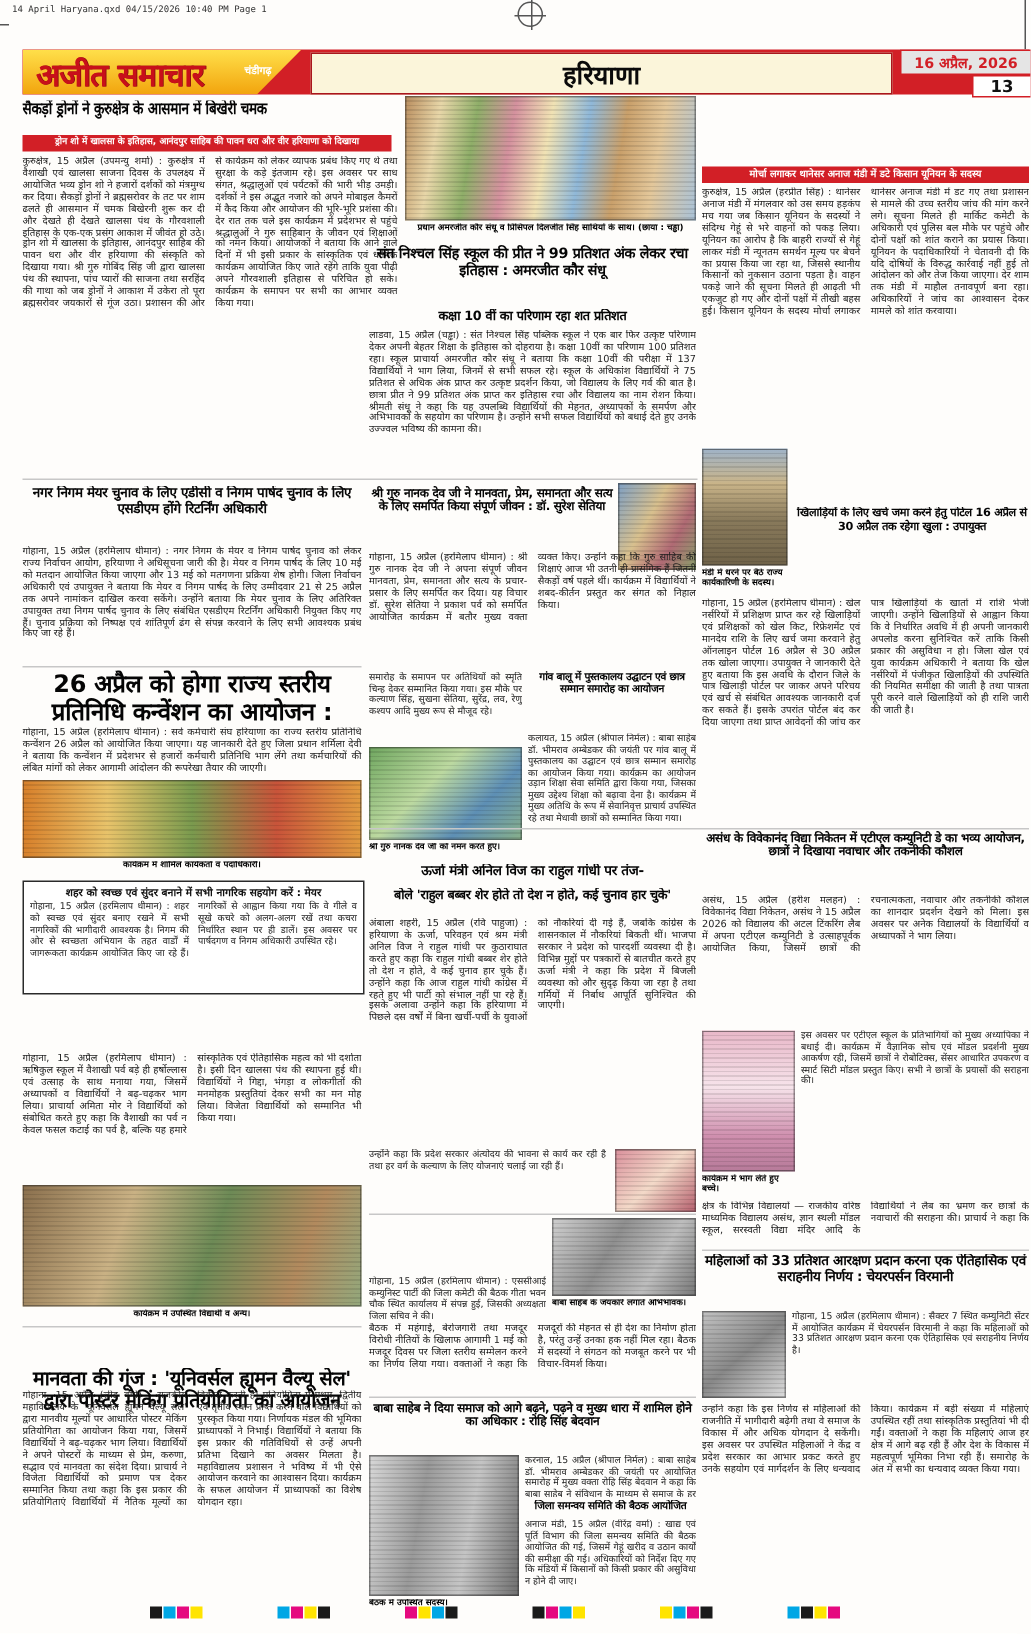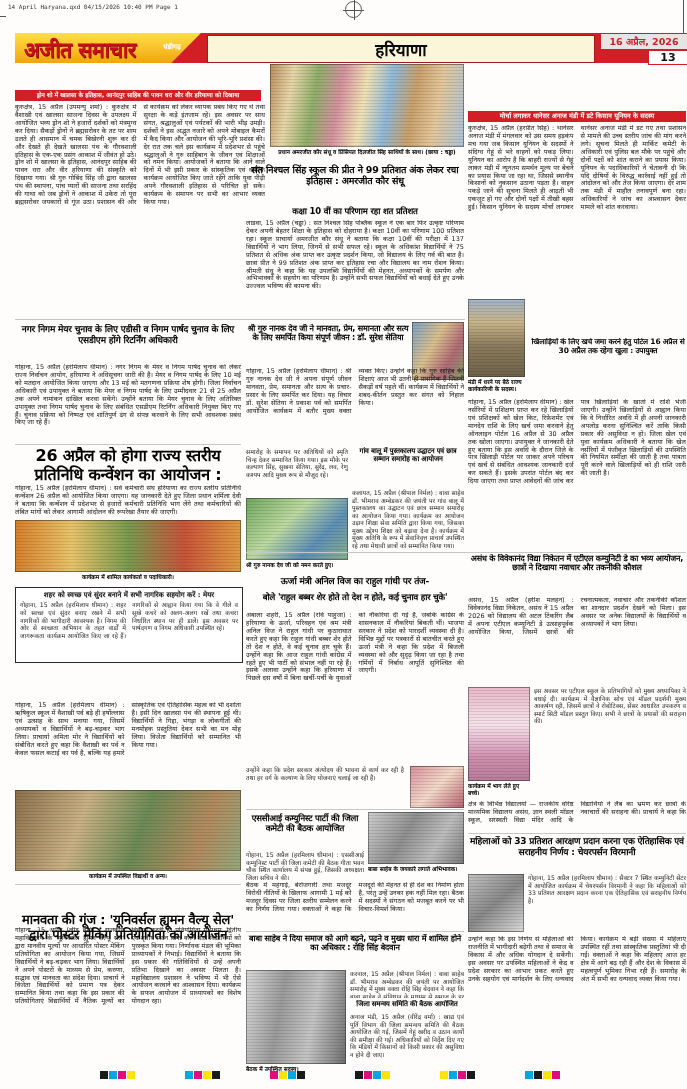--- a/index.html
+++ b/index.html
@@ -81,20 +81,23 @@
   <div class="mast-red"></div>
   <div class="mast-yellow"></div>
   <div class="paper-name">अजीत समाचार</div>
   <div class="city">चंडीगढ़</div>
   <div class="mast-cream">
     <span class="section-title">हरियाणा</span>
   </div>
   <div class="date-box">16 अप्रैल, 2026</div>
   <div class="page-box">13</div>
 
+  <div class="h hl" style="left:15px;top:67px;width:252px;height:20px;font-size:11px;">
+    <span class="nw sxl" style="display:inline-block;">सैकड़ों ड्रोनों ने कुरुक्षेत्र के आसमान में बिखेरी चमक</span>
+  </div>
   <div class="rb nw" style="left:15px;top:90px;width:246px;height:11px;font-size:6px;">ड्रोन शो में खालसा के इतिहास, आनंदपुर साहिब की पावन धरा और वीर हरियाणा को दिखाया</div>
   <div class="bt bt2" style="left:15px;top:104px;width:250px;height:226px;">कुरुक्षेत्र, 15 अप्रैल (उपमन्यु शर्मा) : कुरुक्षेत्र में वैशाखी एवं खालसा साजना दिवस के उपलक्ष्य में आयोजित भव्य ड्रोन शो ने हजारों दर्शकों को मंत्रमुग्ध कर दिया। सैकड़ों ड्रोनों ने ब्रह्मसरोवर के तट पर शाम ढलते ही आसमान में चमक बिखेरनी शुरू कर दी और देखते ही देखते खालसा पंथ के गौरवशाली इतिहास के एक-एक प्रसंग आकाश में जीवंत हो उठे। ड्रोन शो में खालसा के इतिहास, आनंदपुर साहिब की पावन धरा और वीर हरियाणा की संस्कृति को दिखाया गया। श्री गुरु गोबिंद सिंह जी द्वारा खालसा पंथ की स्थापना, पांच प्यारों की साजना तथा सरहिंद की गाथा को जब ड्रोनों ने आकाश में उकेरा तो पूरा ब्रह्मसरोवर जयकारों से गूंज उठा। प्रशासन की ओर से कार्यक्रम को लेकर व्यापक प्रबंध किए गए थे तथा सुरक्षा के कड़े इंतजाम रहे। इस अवसर पर साध संगत, श्रद्धालुओं एवं पर्यटकों की भारी भीड़ उमड़ी। दर्शकों ने इस अद्भुत नजारे को अपने मोबाइल कैमरों में कैद किया और आयोजन की भूरि-भूरि प्रशंसा की। देर रात तक चले इस कार्यक्रम में प्रदेशभर से पहुंचे श्रद्धालुओं ने गुरु साहिबान के जीवन एवं शिक्षाओं को नमन किया। आयोजकों ने बताया कि आने वाले दिनों में भी इसी प्रकार के सांस्कृतिक एवं धार्मिक कार्यक्रम आयोजित किए जाते रहेंगे ताकि युवा पीढ़ी अपने गौरवशाली इतिहास से परिचित हो सके। कार्यक्रम के समापन पर सभी का आभार व्यक्त किया गया।</div>
 
   <div class="ph phA" style="left:270px;top:64px;width:194px;height:83px;"></div>
   <div class="cap" style="left:270px;top:149px;width:194px;height:10px;text-align:center;">प्रधान अमरजीत कौर संधू व प्रिंसिपल दिलजीत सिंह साथियों के साथ। (छाया : चड्ढा)</div>
   <div class="h" style="left:246px;top:161px;width:218px;height:43px;font-size:9.5px;padding-top:3px;">संत निश्चल सिंह स्कूल की प्रीत ने 99 प्रतिशत अंक लेकर रचा इतिहास : अमरजीत कौर संधू</div>
   <div class="h" style="left:246px;top:206px;width:218px;height:12px;font-size:8.5px;">कक्षा 10 वीं का परिणाम रहा शत प्रतिशत</div>
   <div class="bt" style="left:246px;top:220px;width:218px;height:112px;">लाडवा, 15 अप्रैल (चड्ढा) : संत निश्चल सिंह पब्लिक स्कूल ने एक बार फिर उत्कृष्ट परिणाम देकर अपनी बेहतर शिक्षा के इतिहास को दोहराया है। कक्षा 10वीं का परिणाम 100 प्रतिशत रहा। स्कूल प्राचार्या अमरजीत कौर संधू ने बताया कि कक्षा 10वीं की परीक्षा में 137 विद्यार्थियों ने भाग लिया, जिनमें से सभी सफल रहे। स्कूल के अधिकांश विद्यार्थियों ने 75 प्रतिशत से अधिक अंक प्राप्त कर उत्कृष्ट प्रदर्शन किया, जो विद्यालय के लिए गर्व की बात है। छात्रा प्रीत ने 99 प्रतिशत अंक प्राप्त कर इतिहास रचा और विद्यालय का नाम रोशन किया। श्रीमती संधू ने कहा कि यह उपलब्धि विद्यार्थियों की मेहनत, अध्यापकों के समर्पण और अभिभावकों के सहयोग का परिणाम है। उन्होंने सभी सफल विद्यार्थियों को बधाई देते हुए उनके उज्ज्वल भविष्य की कामना की।</div>
 
   <div class="rb nw" style="left:468px;top:111px;width:218px;height:11px;font-size:6.5px;">मोर्चा लगाकर थानेसर अनाज मंडी में डटे किसान यूनियन के सदस्य</div>
@@ -138,21 +141,20 @@
   <div class="bt sm" style="left:352px;top:489px;width:112px;height:84px;">कलायत, 15 अप्रैल (श्रीपाल निर्मल) : बाबा साहेब डॉ. भीमराव अम्बेडकर की जयंती पर गांव बालू में पुस्तकालय का उद्घाटन एवं छात्र सम्मान समारोह का आयोजन किया गया। कार्यक्रम का आयोजन उड़ान शिक्षा सेवा समिति द्वारा किया गया, जिसका मुख्य उद्देश्य शिक्षा को बढ़ावा देना है। कार्यक्रम में मुख्य अतिथि के रूप में सेवानिवृत्त प्राचार्य उपस्थित रहे तथा मेधावी छात्रों को सम्मानित किया गया।</div>
 
   <div class="rule" style="left:246px;top:552px;width:440px;"></div>
   <div class="h" style="left:246px;top:592px;width:218px;height:16px;font-size:8.5px;">बोले 'राहुल बब्बर शेर होते तो देश न होते, कई चुनाव हार चुके'</div>
   <div class="h" style="left:246px;top:576px;width:218px;height:16px;font-size:9px;">ऊर्जा मंत्री अनिल विज का राहुल गांधी पर तंज-</div>
   <div class="bt bt2" style="left:246px;top:612px;width:218px;height:152px;">अंबाला शहरी, 15 अप्रैल (रवि पाहुजा) : हरियाणा के ऊर्जा, परिवहन एवं श्रम मंत्री अनिल विज ने राहुल गांधी पर कुठाराघात करते हुए कहा कि राहुल गांधी बब्बर शेर होते तो देश न होते, वे कई चुनाव हार चुके हैं। उन्होंने कहा कि आज राहुल गांधी कांग्रेस में रहते हुए भी पार्टी को संभाल नहीं पा रहे हैं। इसके अलावा उन्होंने कहा कि हरियाणा में पिछले दस वर्षों में बिना खर्ची-पर्ची के युवाओं को नौकरियां दी गई हैं, जबकि कांग्रेस के शासनकाल में नौकरियां बिकती थीं। भाजपा सरकार ने प्रदेश को पारदर्शी व्यवस्था दी है। विभिन्न मुद्दों पर पत्रकारों से बातचीत करते हुए ऊर्जा मंत्री ने कहा कि प्रदेश में बिजली व्यवस्था को और सुदृढ़ किया जा रहा है तथा गर्मियों में निर्बाध आपूर्ति सुनिश्चित की जाएगी।</div>
   <div class="bt sm" style="left:246px;top:766px;width:158px;height:40px;">उन्होंने कहा कि प्रदेश सरकार अंत्योदय की भावना से कार्य कर रही है तथा हर वर्ग के कल्याण के लिए योजनाएं चलाई जा रही हैं।</div>
   <div class="ph phF" style="left:410px;top:766px;width:54px;height:42px;"></div>
 
   <div class="rule" style="left:246px;top:809px;width:218px;"></div>
-  <div class="h" style="left:246px;top:813px;width:118px;height:36px;font-size:8.5px;">एससीआई कम्युनिस्ट पार्टी की जिला कमेटी की बैठक आयोजित</div>
   <div class="ph phI" style="left:368px;top:812px;width:96px;height:52px;"></div>
   <div class="bt sm" style="left:246px;top:851px;width:118px;height:29px;">गोहाना, 15 अप्रैल (हरमिलाप धीमान) : एससीआई कम्युनिस्ट पार्टी की जिला कमेटी की बैठक गीता भवन चौक स्थित कार्यालय में संपन्न हुई, जिसकी अध्यक्षता जिला सचिव ने की।</div>
   <div class="cap" style="left:368px;top:866px;width:96px;height:10px;">बाबा साहेब के जयकारे लगाते अभिभावक।</div>
   <div class="bt bt2" style="left:246px;top:882px;width:218px;height:48px;">बैठक में महंगाई, बेरोजगारी तथा मजदूर विरोधी नीतियों के खिलाफ आगामी 1 मई को मजदूर दिवस पर जिला स्तरीय सम्मेलन करने का निर्णय लिया गया। वक्ताओं ने कहा कि मजदूरों की मेहनत से ही देश का निर्माण होता है, परंतु उन्हें उनका हक नहीं मिल रहा। बैठक में सदस्यों ने संगठन को मजबूत करने पर भी विचार-विमर्श किया।</div>
 
   <div class="rule" style="left:246px;top:931px;width:218px;"></div>
   <div class="h" style="left:246px;top:934px;width:218px;height:34px;font-size:8px;">बाबा साहेब ने दिया समाज को आगे बढ़ने, पढ़ने व मुख्य धारा में शामिल होने का अधिकार : रोहि सिंह बेदवान</div>
   <div class="ph phJ" style="left:246px;top:970px;width:100px;height:94px;"></div>
   <div class="cap" style="left:246px;top:1066px;width:100px;height:9px;">बैठक में उपस्थित सदस्य।</div>
   <div class="bt sm" style="left:350px;top:970px;width:114px;height:28px;">करनाल, 15 अप्रैल (श्रीपाल निर्मल) : बाबा साहेब डॉ. भीमराव अम्बेडकर की जयंती पर आयोजित समारोह में मुख्य वक्ता रोहि सिंह बेदवान ने कहा कि बाबा साहेब ने संविधान के माध्यम से समाज के हर वर्ग को आगे बढ़ने, पढ़ने व मुख्य धारा में शामिल होने का अधिकार दिया।</div>

